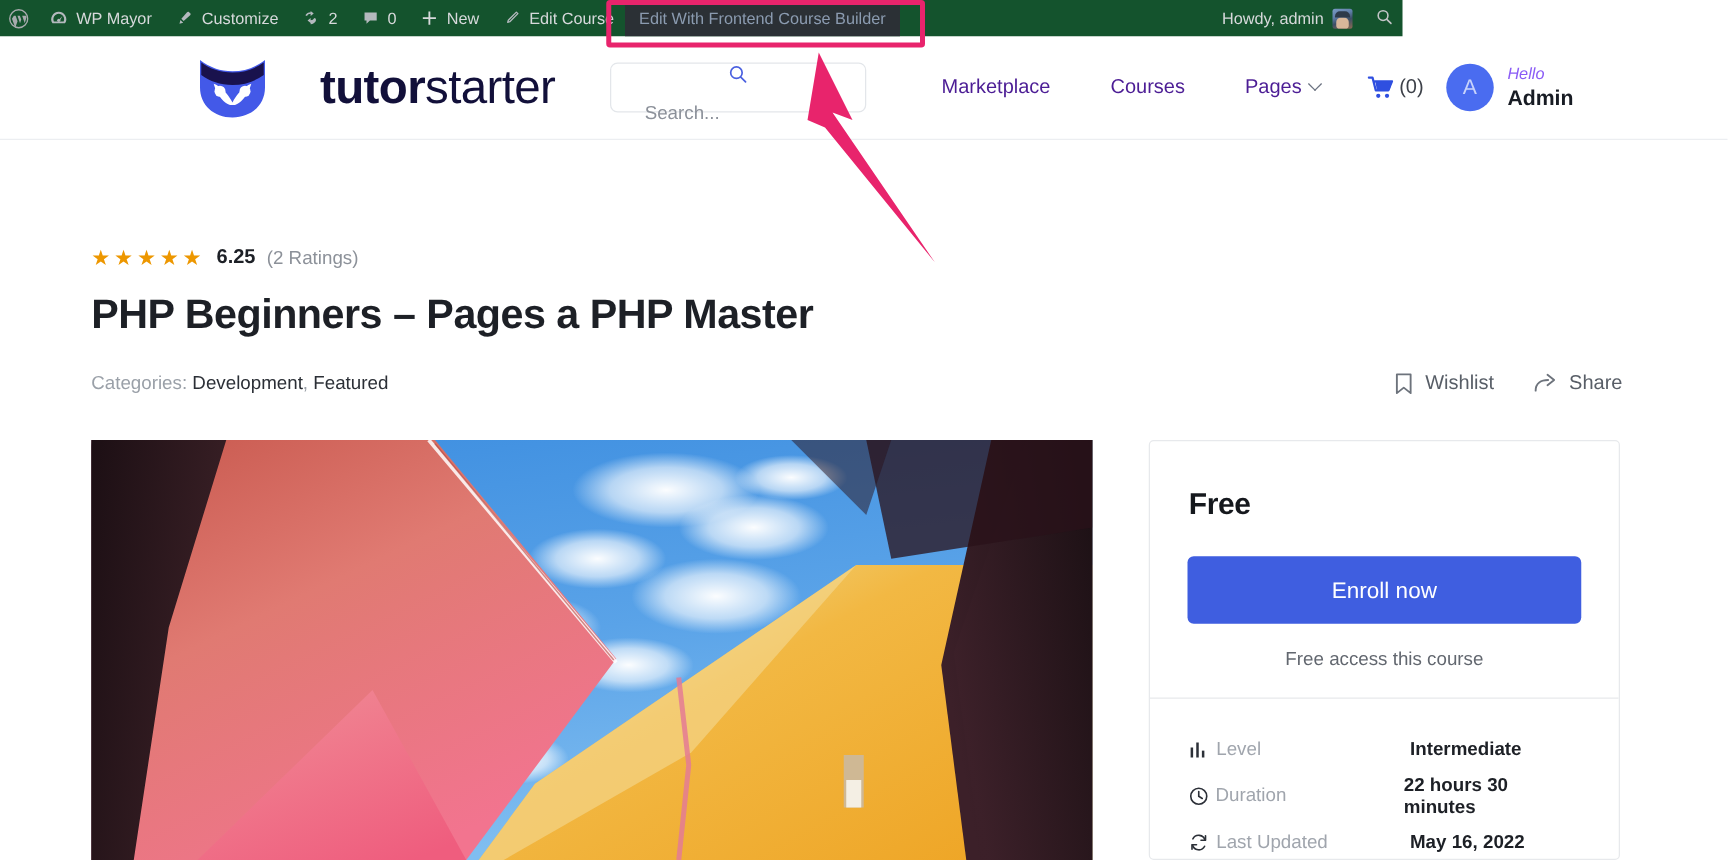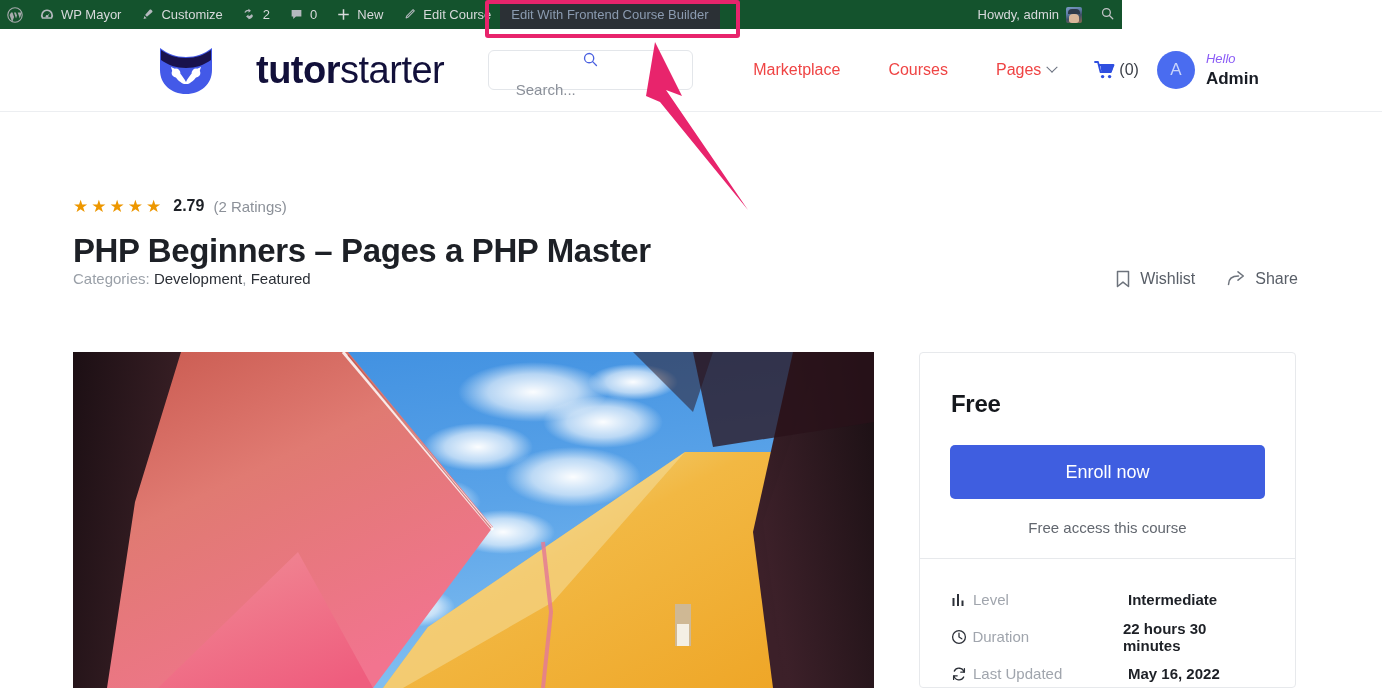--- a/index.html
+++ b/index.html
@@ -186,21 +186,21 @@
   #search-input::placeholder { color: #8b9099; }
 
   #main-nav {
     display: flex;
     align-items: center;
     margin-left: 36px;
     gap: 0;
   }
   .nav-link {
     font-size: 16px;
-    color: #ef4444;
+    color: #4c1d95;
     padding: 0 24px;
     white-space: nowrap;
     cursor: pointer;
     display: flex;
     align-items: center;
     gap: 7px;
   }
   .caret {
     display: inline-block;
     width: 8px; height: 8px;
@@ -259,20 +259,21 @@
   #course-title {
     margin-top: 17px;
     font-size: 33px;
     font-weight: 700;
     color: #1d2026;
     letter-spacing: -0.4px;
     line-height: 1.15;
   }
 
   #meta-row {
+    margin-top: 28px;
     display: flex;
     align-items: center;
     justify-content: space-between;
   }
   #categories { font-size: 15px; color: #9aa0a8; }
   #categories .cat-link { color: #2b2f36; cursor: pointer; }
   #course-actions { display: flex; align-items: center; gap: 32px; }
   .action-btn {
     display: flex;
     align-items: center;
@@ -493,21 +494,21 @@
   <div id="course-head">
 
     <div id="rating-row">
       <div id="stars">
         <span>★</span>
         <span>★</span>
         <span>★</span>
         <span>★</span>
         <span>★</span>
       </div>
-      <span id="rating-value">2.79</span>
+      <span id="rating-value">6.25</span>
       <span id="rating-count">(2 Ratings)</span>
     </div>
 
     <h1 id="course-title">PHP Beginners – Pages a PHP Master</h1>
 
     <div id="meta-row">
       <div id="categories">
         <span>Categories:</span>
         <span class="cat-link">Development</span><span>,</span>
         <span class="cat-link">Featured</span>

